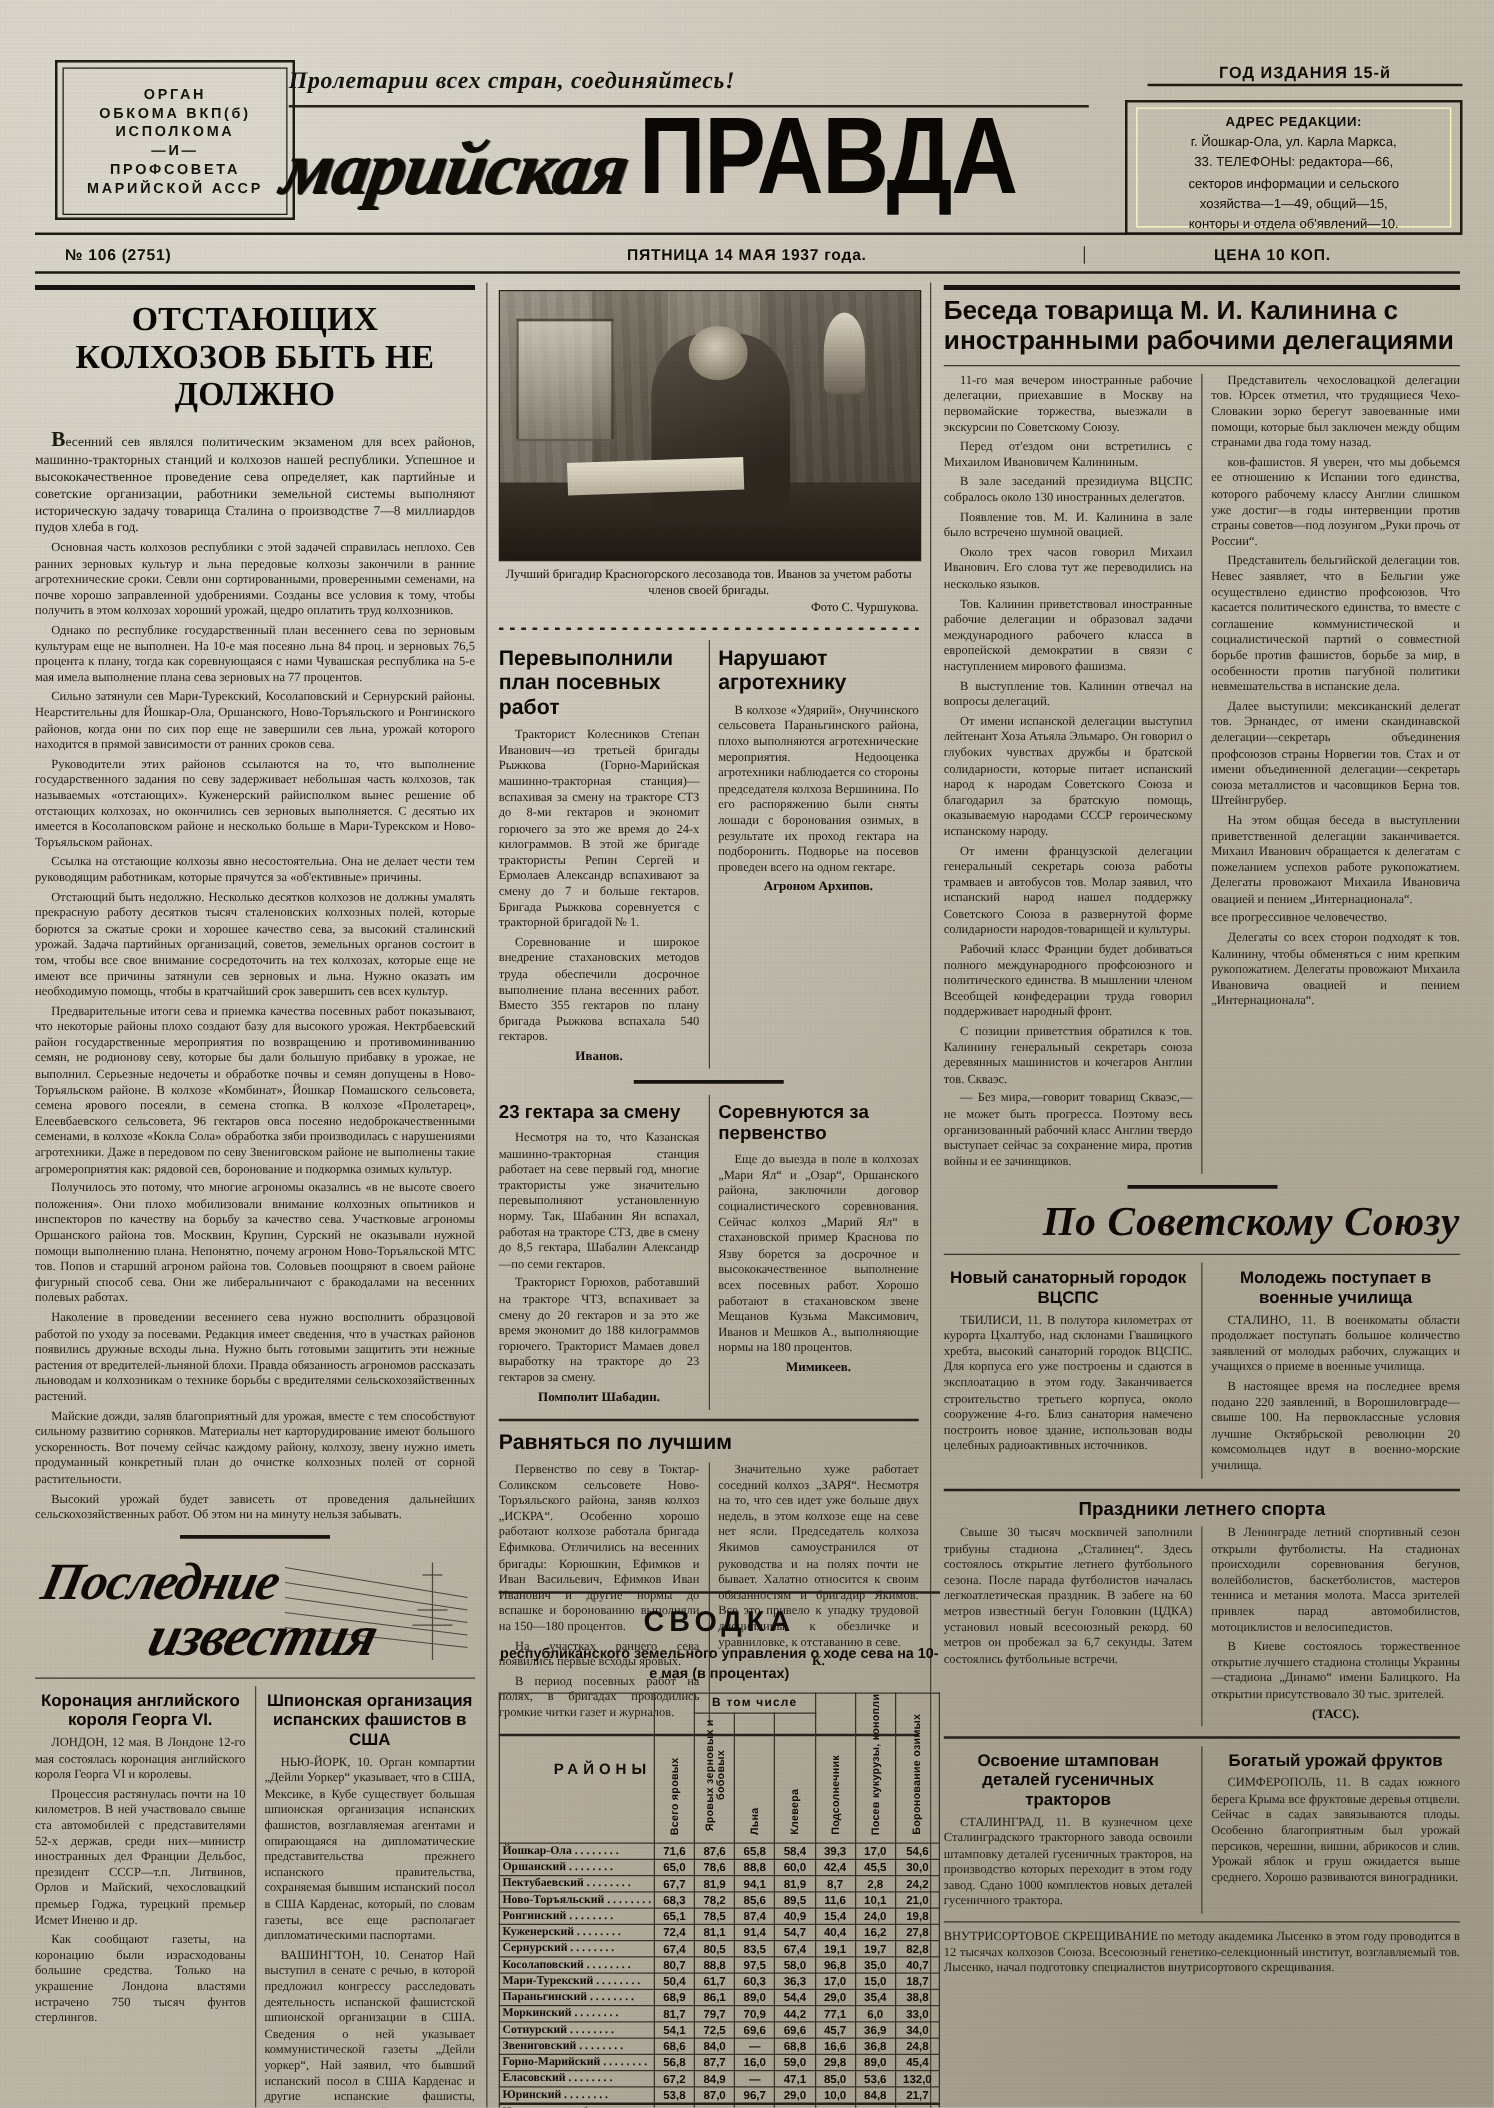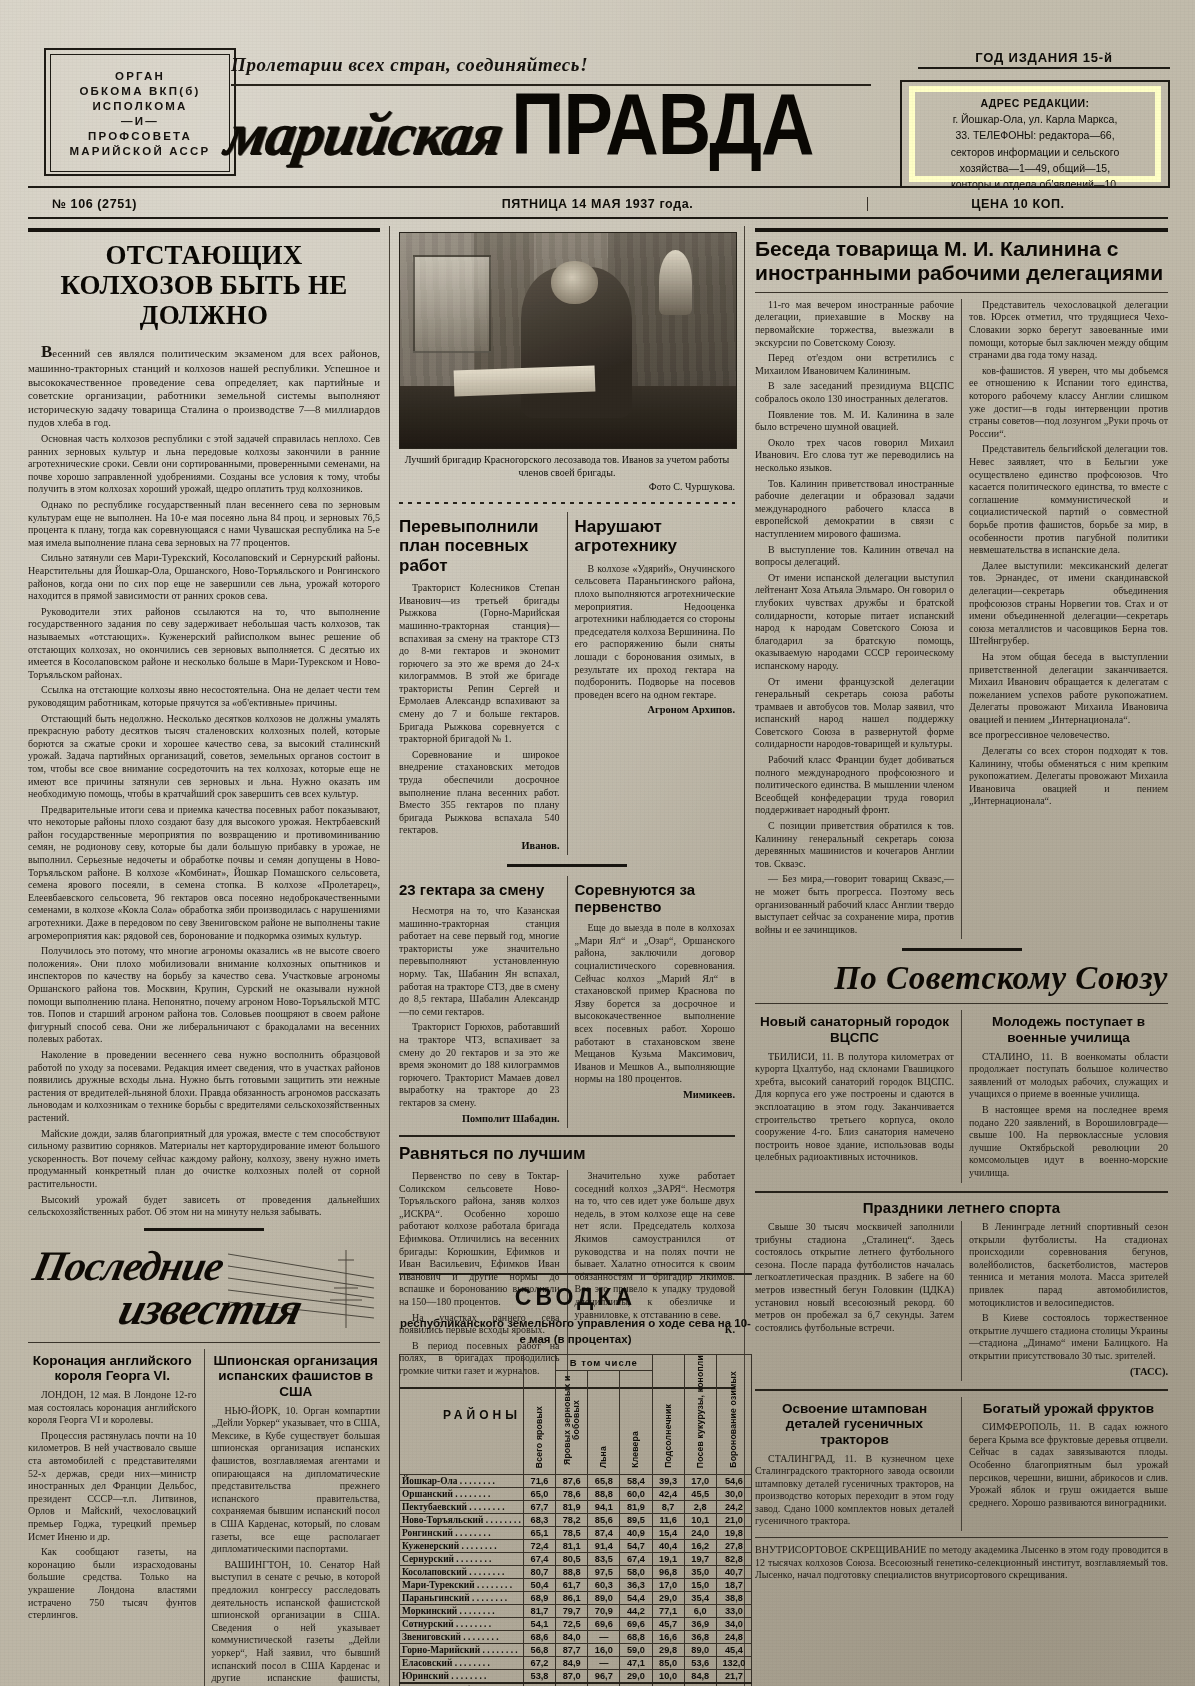--- a/index.html
+++ b/index.html
@@ -70,21 +70,21 @@
   }
   .year-line{
     position:absolute;right:8px;top:10px;width:252px;text-align:center;
     font-family:"Liberation Sans", sans-serif;font-weight:700;font-size:13px;
     letter-spacing:.8px;border-bottom:2px solid #23201a;padding-bottom:2px;
   }
   .addr-box{
     position:absolute;right:8px;top:40px;width:252px;height:96px;
     border:2px solid #23201a;padding:4px 7px;
   }
-  .addr-box .inner{border:6px solid #fef9c3;height:100%;padding:4px 3px;box-sizing:border-box;}
+  .addr-box .inner{border:1px solid #fef9c3;height:100%;padding:4px 3px;box-sizing:border-box;}
   .addr-box p{margin:0 0 2px 0;text-align:center;font-size:10.5px;line-height:1.35;
     font-family:"Liberation Sans", sans-serif;}
   .addr-box p.t{font-weight:700;letter-spacing:.5px;}
 
   .meta-rule-top{position:absolute;left:10px;top:146px;width:1140px;height:2px;background:#23201a;}
   .meta-bar{
     position:absolute;left:10px;top:152px;width:1140px;height:24px;
     display:flex;align-items:center;
     font-family:"Liberation Sans", sans-serif;font-weight:700;font-size:12.5px;letter-spacing:.6px;
   }
@@ -124,21 +124,21 @@
 
   h2.sub{
     font-family:"Liberation Sans", sans-serif;font-weight:700;
     font-size:17px;line-height:1.14;text-align:left;margin:5px 0 7px;color:#120f0b;
   }
   h2.sub.sm{font-size:15px;}
   h3.kicker{
     font-family:"Liberation Sans", sans-serif;font-weight:700;
     font-size:13.5px;line-height:1.16;text-align:center;margin:4px 0 5px;color:#120f0b;
   }
-  .sig{text-align:right;font-size:10.4px;font-weight:700;margin:3px 0 4px;font-family:"Liberation Serif",serif;}
+  .sig{text-align:center;font-size:10.4px;font-weight:700;margin:3px 0 4px;font-family:"Liberation Serif",serif;}
 
   
   .photo-wrap{margin:6px 0 4px;}
   .photo{
     width:100%;height:215px;position:relative;overflow:hidden;
     background:linear-gradient(170deg,#8d8578 0%, #6e6659 40%, #514a40 100%);
     border:1px solid #2a261f;
   }
   .photo .wall{position:absolute;inset:0;
     background:

